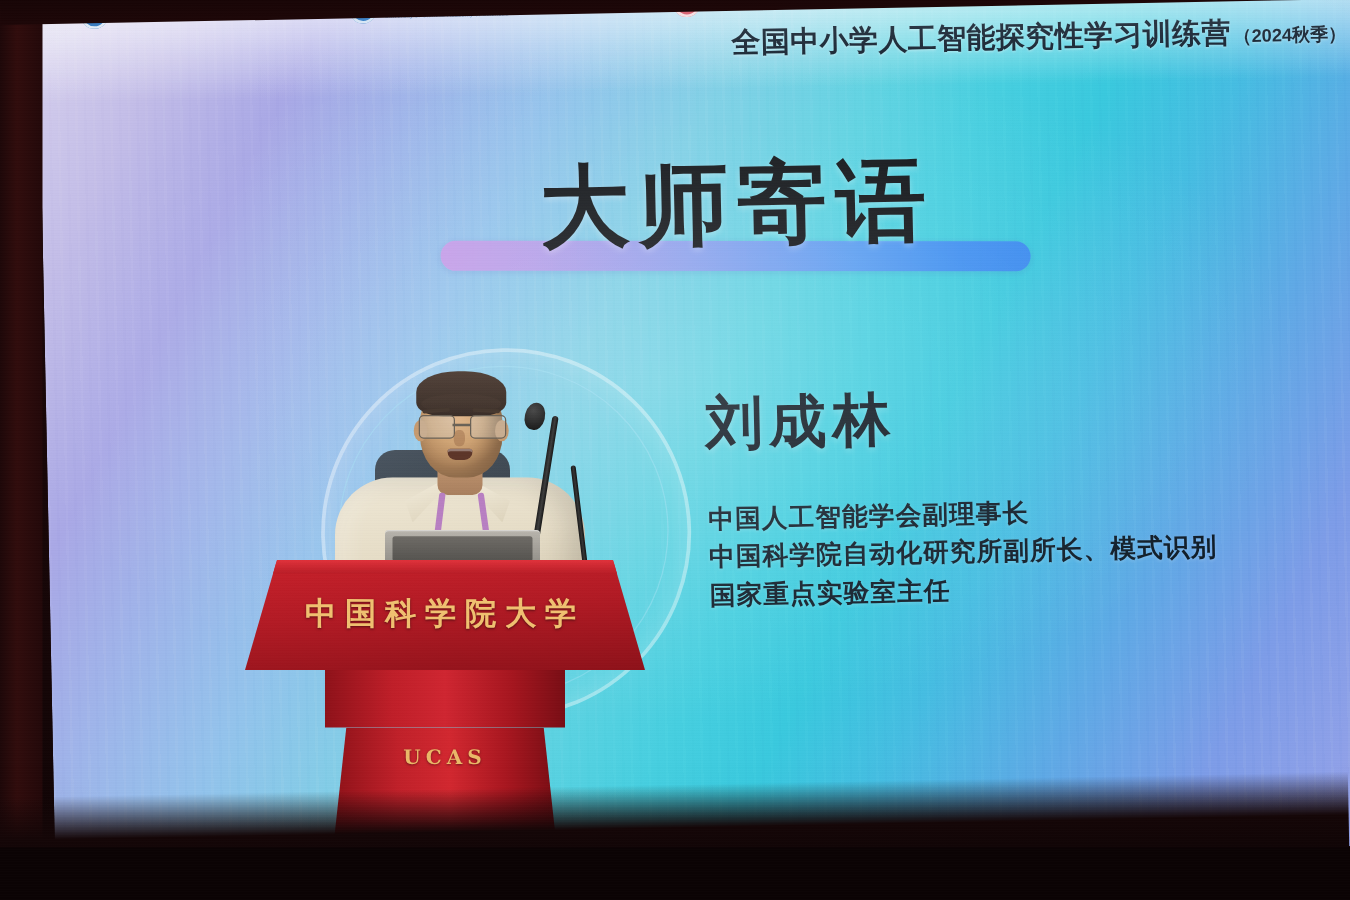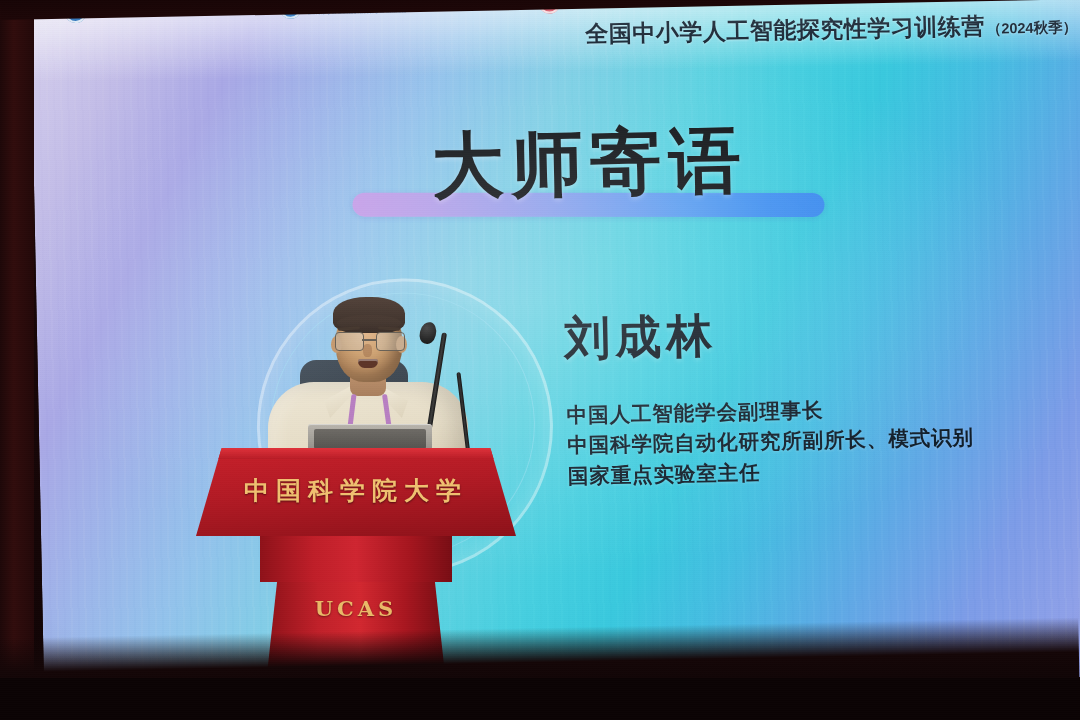--- a/index.html
+++ b/index.html
@@ -277,21 +277,21 @@
     position:absolute;left:64px;top:88px;width:192px;height:46px;
     background:linear-gradient(90deg,#8e1119 0%,#bf1e28 28%,#cf2530 50%,#a5151e 78%,#780d14 100%);
   }
   .podium-body{
     position:absolute;left:66px;top:134px;width:188px;height:138px;
     background:linear-gradient(90deg,#8a1017 0%,#c02029 30%,#d2272f 52%,#a8161f 76%,#720c12 100%);
     clip-path:polygon(8% 0, 92% 0, 100% 100%, 0 100%);
   }
   .podium-ucas{
     position:absolute;left:0;top:14px;width:100%;text-align:center;
-    color:#eab868;font-size:21px;font-weight:700;letter-spacing:4px;
+    color:#eab868;font-size:16px;font-weight:700;letter-spacing:4px;
     font-family:"DejaVu Serif","Liberation Serif",serif;
     text-shadow:0 1px 2px rgba(0,0,0,.45);
   }
 
   
   .stage-dark{
     position:absolute;left:0;bottom:0;width:100%;height:96px;
     background:linear-gradient(to bottom, rgba(12,4,5,0) 0, #140607 36%, #0a0304 100%);
     transform:rotate(-1.1deg) translateY(14px);
     transform-origin:0 100%;

